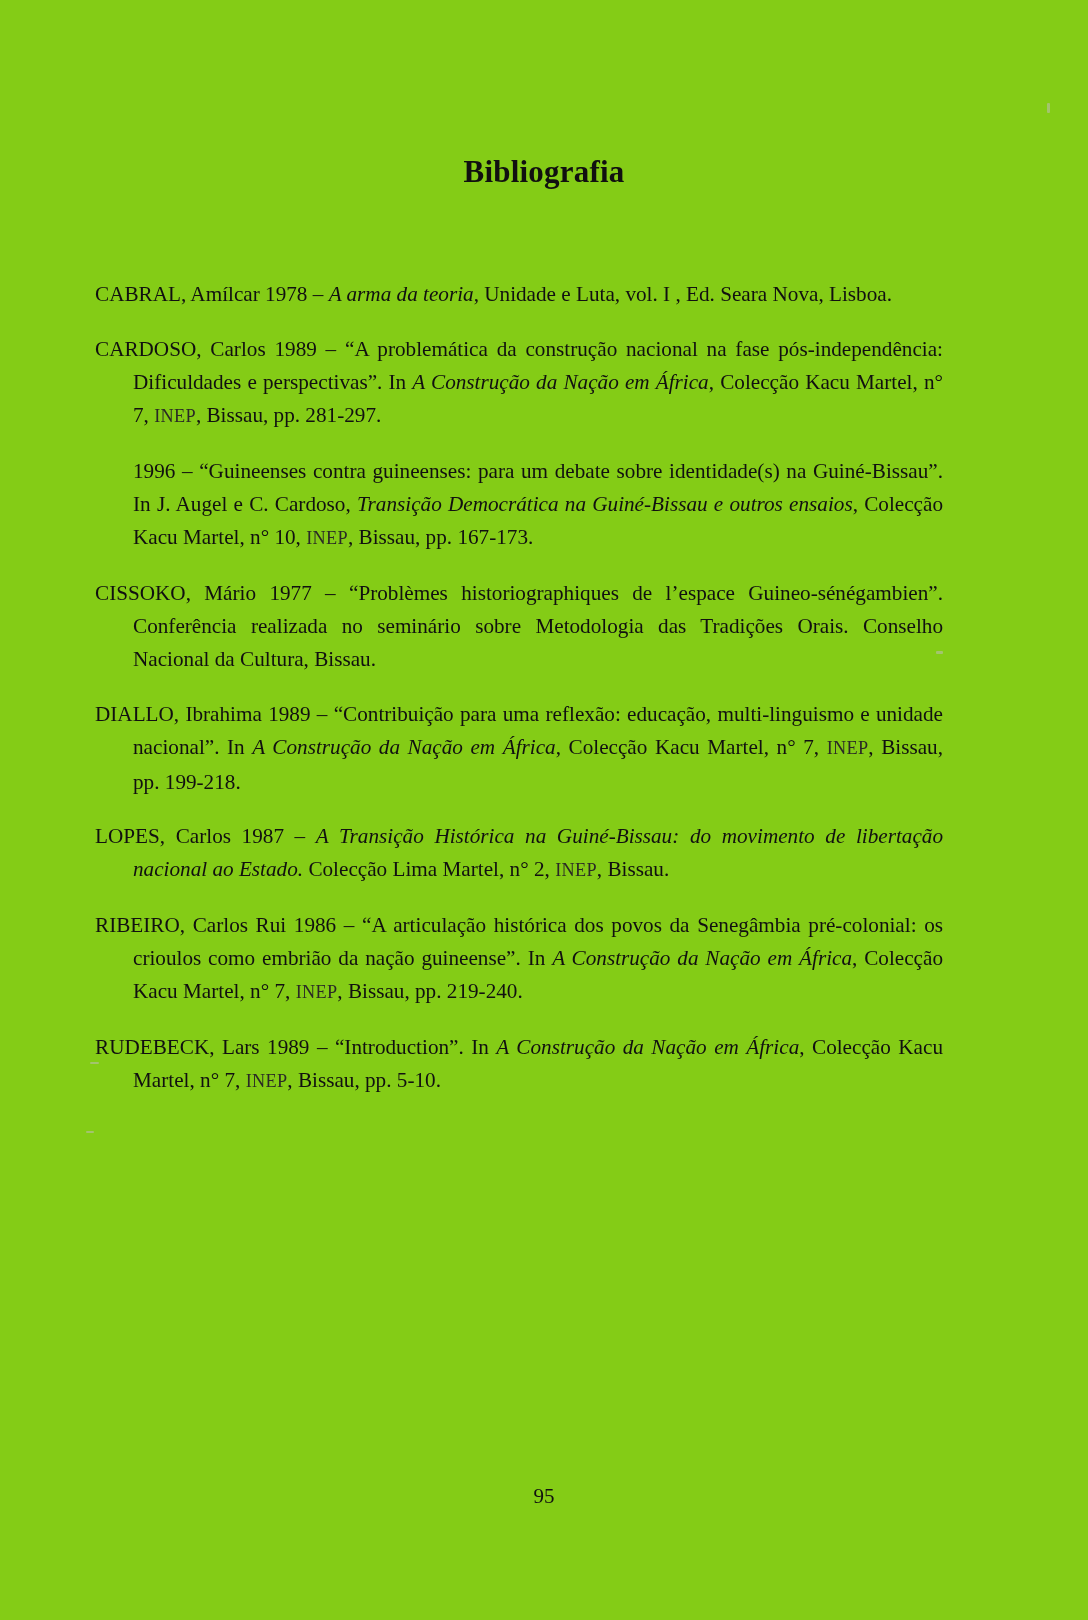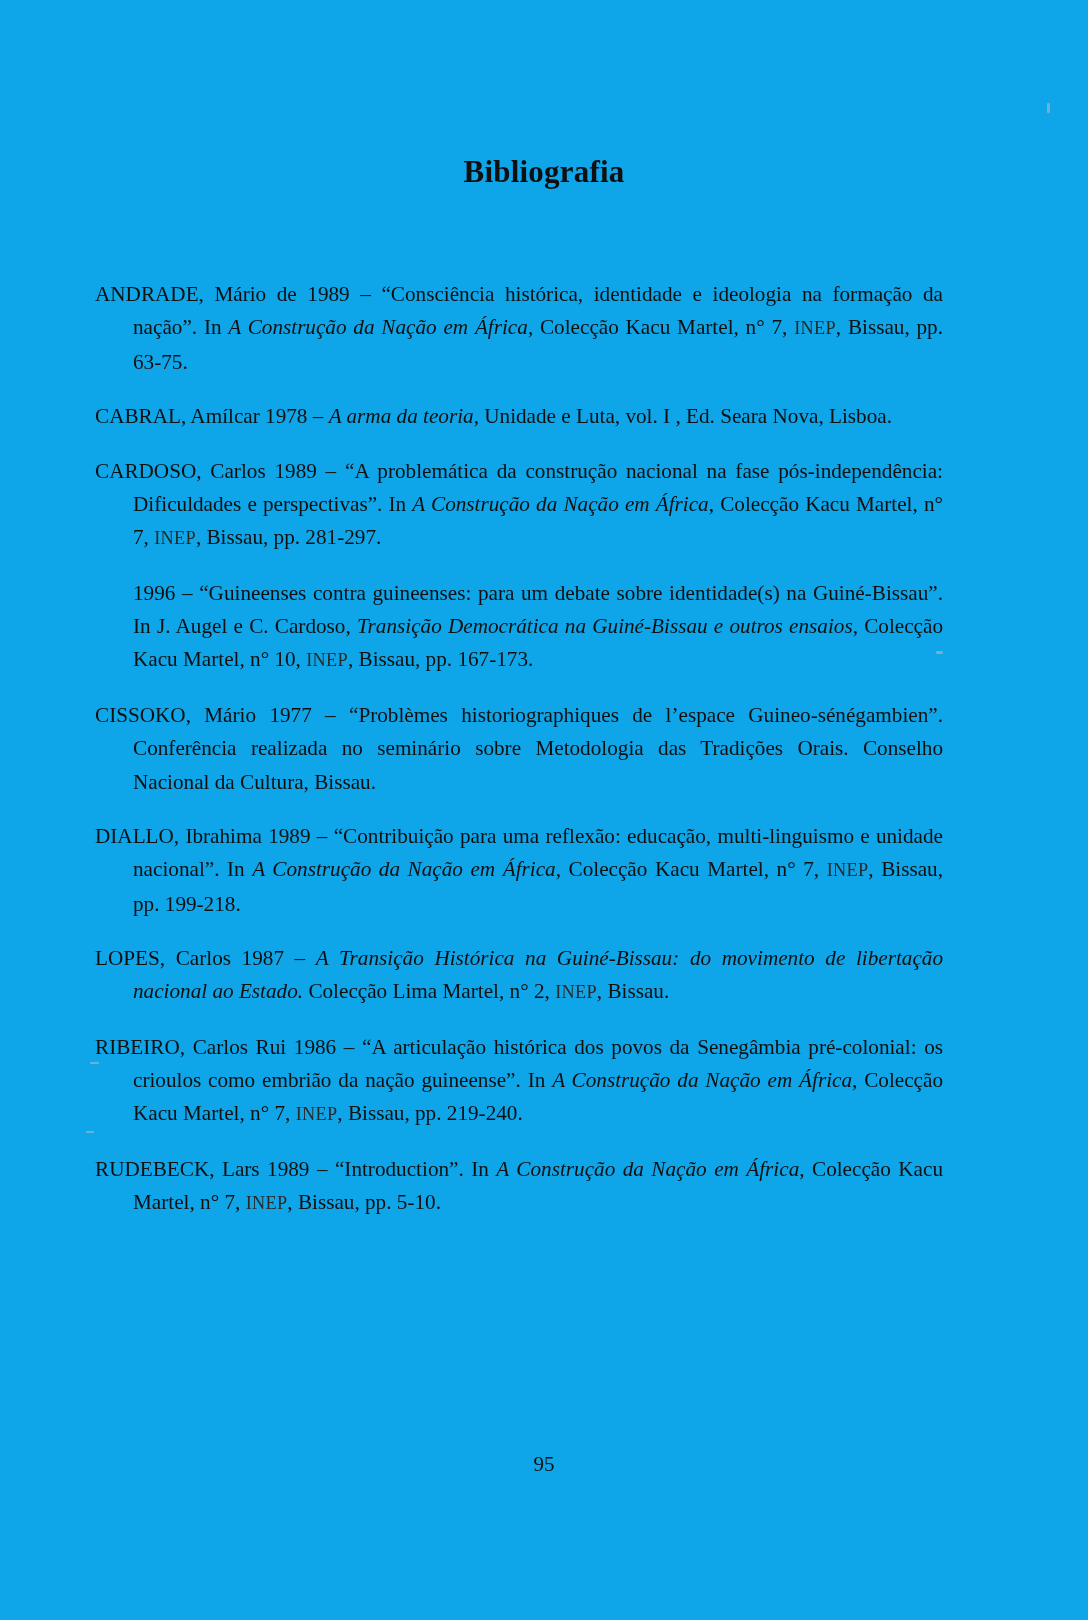--- a/index.html
+++ b/index.html
@@ -11,21 +11,21 @@
     height: 1620px;
     background: #fdfdfb;
     font-family: "Liberation Serif", "DejaVu Serif", serif;
     color: #111010;
     position: relative;
     overflow: hidden;
   }
   .page {
     position: absolute;
     inset: 0;
-    background: #0ea5e9;
+    background: #84cc16;
     padding-left: 30px;
   }
   
   .speckle {
     position: absolute;
     background: #bdbdb8;
     border-radius: 50%;
     opacity: .55;
   }
   .sp1 { left: 1047px; top: 103px; width: 3px; height: 10px; border-radius: 1px; }
@@ -71,41 +71,40 @@
   i, .it { font-style: italic; }
 
   .sc {
     font-size: 0.86em;
     letter-spacing: .3px;
     color: #2a2926;
   }
 
   .folio {
     position: absolute;
-    top: 1452px;
+    top: 1484px;
     left: 0;
     width: 100%;
     text-align: center;
     font-size: 21px;
   }
 </style>
 </head>
 <body>
 
 <div class="page">
 
   <div class="speckle sp1"></div>
   <div class="speckle sp2"></div>
   <div class="speckle sp3"></div>
   <div class="speckle sp4"></div>
 
   <h1 class="title">Bibliografia</h1>
 
   <div class="reflist">
-      <p class="ref"><span>ANDRADE, Mário de 1989 – “Consciência histórica, identidade e ideologia na formação da nação”. In </span><span class="it">A Construção da Nação em África</span><span>, Colecção Kacu Martel, n° 7, </span><span class="sc">INEP</span><span>, Bissau, pp. 63-75.</span></p>
       <p class="ref"><span>CABRAL, Amílcar 1978 – </span><span class="it">A arma da teoria</span><span>, Unidade e Luta, vol. I , Ed. Seara Nova, Lisboa.</span></p>
       <p class="ref"><span>CARDOSO, Carlos 1989 – “A problemática da construção nacional na fase pós-independência: Dificuldades e perspectivas”. In </span><span class="it">A Construção da Nação em África</span><span>, Colecção Kacu Martel, n° 7, </span><span class="sc">INEP</span><span>, Bissau, pp. 281-297.</span></p>
       <p class="ref sub"><span>1996 – “Guineenses contra guineenses: para um debate sobre identidade(s) na Guiné-Bissau”. In J. Augel e C. Cardoso, </span><span class="it">Transição Democrática na Guiné-Bissau e outros ensaios</span><span>, Colecção Kacu Martel, n° 10, </span><span class="sc">INEP</span><span>, Bissau, pp. 167-173.</span></p>
       <p class="ref"><span>CISSOKO, Mário 1977 – “Problèmes historiographiques de l’espace Guineo-sénégambien”. Conferência realizada no seminário sobre Metodologia das Tradições Orais. Conselho Nacional da Cultura, Bissau.</span></p>
       <p class="ref"><span>DIALLO, Ibrahima 1989 – “Contribuição para uma reflexão: educação, multi-linguismo e unidade nacional”. In </span><span class="it">A Construção da Nação em África</span><span>, Colecção Kacu Martel, n° 7, </span><span class="sc">INEP</span><span>, Bissau, pp. 199-218.</span></p>
       <p class="ref"><span>LOPES, Carlos 1987 – </span><span class="it">A Transição Histórica na Guiné-Bissau: do movimento de libertação nacional ao Estado.</span><span> Colecção Lima Martel, n° 2, </span><span class="sc">INEP</span><span>, Bissau.</span></p>
       <p class="ref"><span>RIBEIRO, Carlos Rui 1986 – “A articulação histórica dos povos da Senegâmbia pré-colonial: os crioulos como embrião da nação guineense”. In </span><span class="it">A Construção da Nação em África</span><span>, Colecção Kacu Martel, n° 7, </span><span class="sc">INEP</span><span>, Bissau, pp. 219-240.</span></p>
       <p class="ref"><span>RUDEBECK, Lars 1989 – “Introduction”. In </span><span class="it">A Construção da Nação em África</span><span>, Colecção Kacu Martel, n° 7, </span><span class="sc">INEP</span><span>, Bissau, pp. 5-10.</span></p>
     </div>
 

